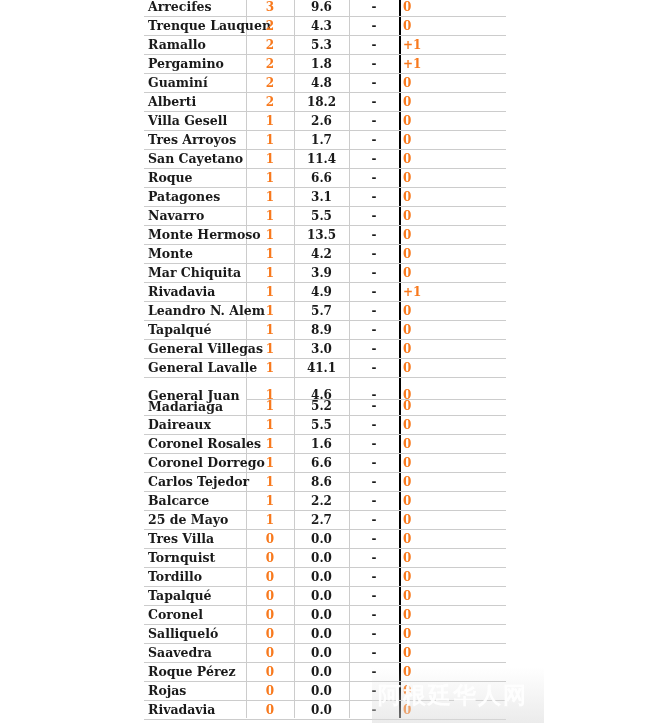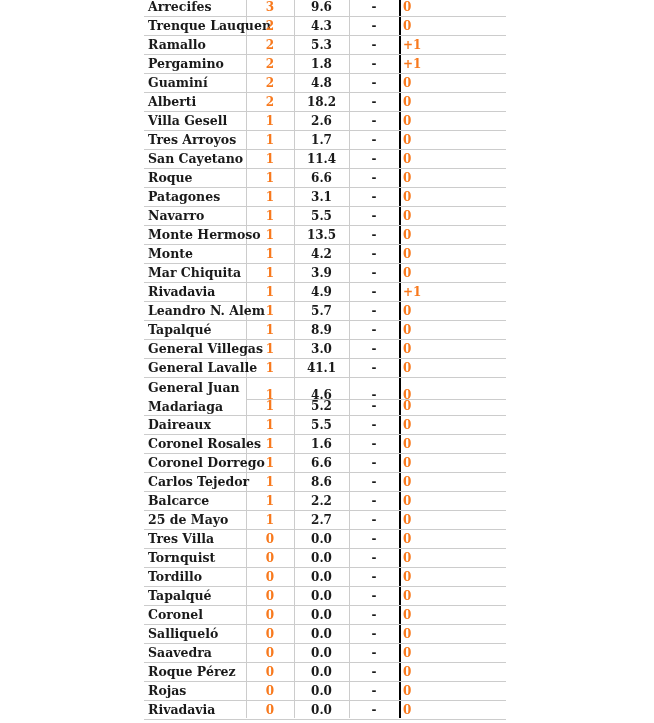--- a/index.html
+++ b/index.html
@@ -21,21 +21,21 @@
   
   .glitch{position:relative;height:38px;border-bottom:1px solid var(--sep,#cccccc);box-sizing:border-box;}
   .glitch .g{position:absolute;height:19px;line-height:19px;white-space:nowrap;font-size:12px;}
   .glitch .g.name{left:4px;color:var(--txt,#1a1a1a);font-size:12.5px;}
   .glitch .g.count{left:102px;width:48px;text-align:center;color:var(--orange,#f8791d);}
   .glitch .g.rate{left:150px;width:55px;text-align:center;color:var(--txt,#1a1a1a);}
   .glitch .g.dash{left:205px;width:50px;text-align:center;color:var(--txt,#1a1a1a);}
   .glitch .g.change{left:259px;color:var(--orange,#f8791d);}
   .glitch .ra{top:8px}
   .glitch .rb{top:19px}
-  .glitch .l1{top:0}
+  .glitch .l1{top:8px}
   .glitch .partial{position:absolute;top:21px;left:102px;right:0;height:1px;background:var(--sep,#cccccc);}
   
   .wm-zone{position:absolute;right:0;bottom:0;width:172px;height:56px;display:flex;align-items:center;
            padding-left:6px;box-sizing:border-box;
            background:linear-gradient(to bottom, rgba(234,234,234,0) 0%, rgba(219,219,219,0.55) 100%);}
   .wm-text{color:#ffffff;font-size:23px;font-weight:700;letter-spacing:2px;opacity:0.95;
            font-family:"DejaVu Sans", sans-serif;}
 </style>
 </head>
 <body>
@@ -307,13 +307,16 @@
         </div>
         <div class="row">
           <div class="cell name">Rivadavia</div>
           <div class="cell count">0</div>
           <div class="cell rate">0.0</div>
           <div class="cell dash">-</div>
           <div class="cell change">0</div>
         </div>
       </div>
   </div>
+  <div class="wm-zone">
+    <span class="wm-text">阿根廷华人网</span>
+  </div>
 </div>
 
 </body></html>

